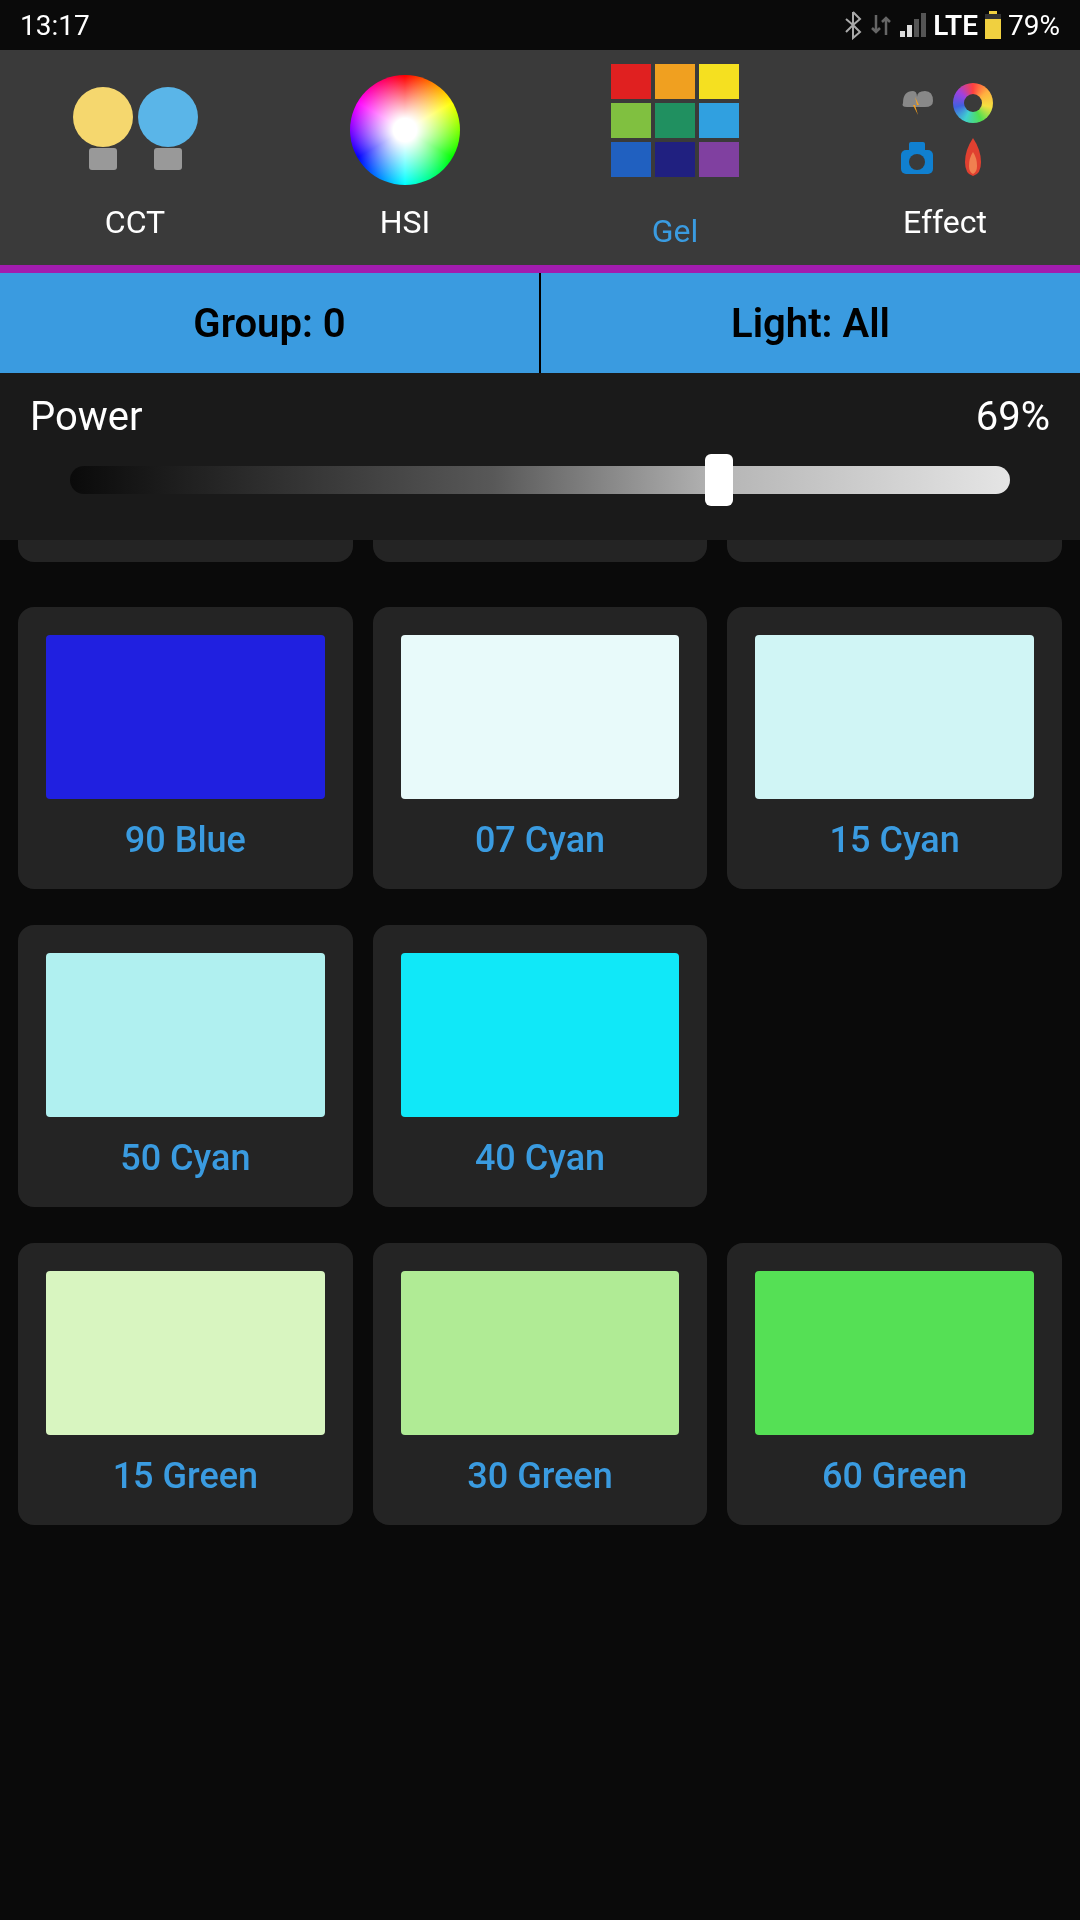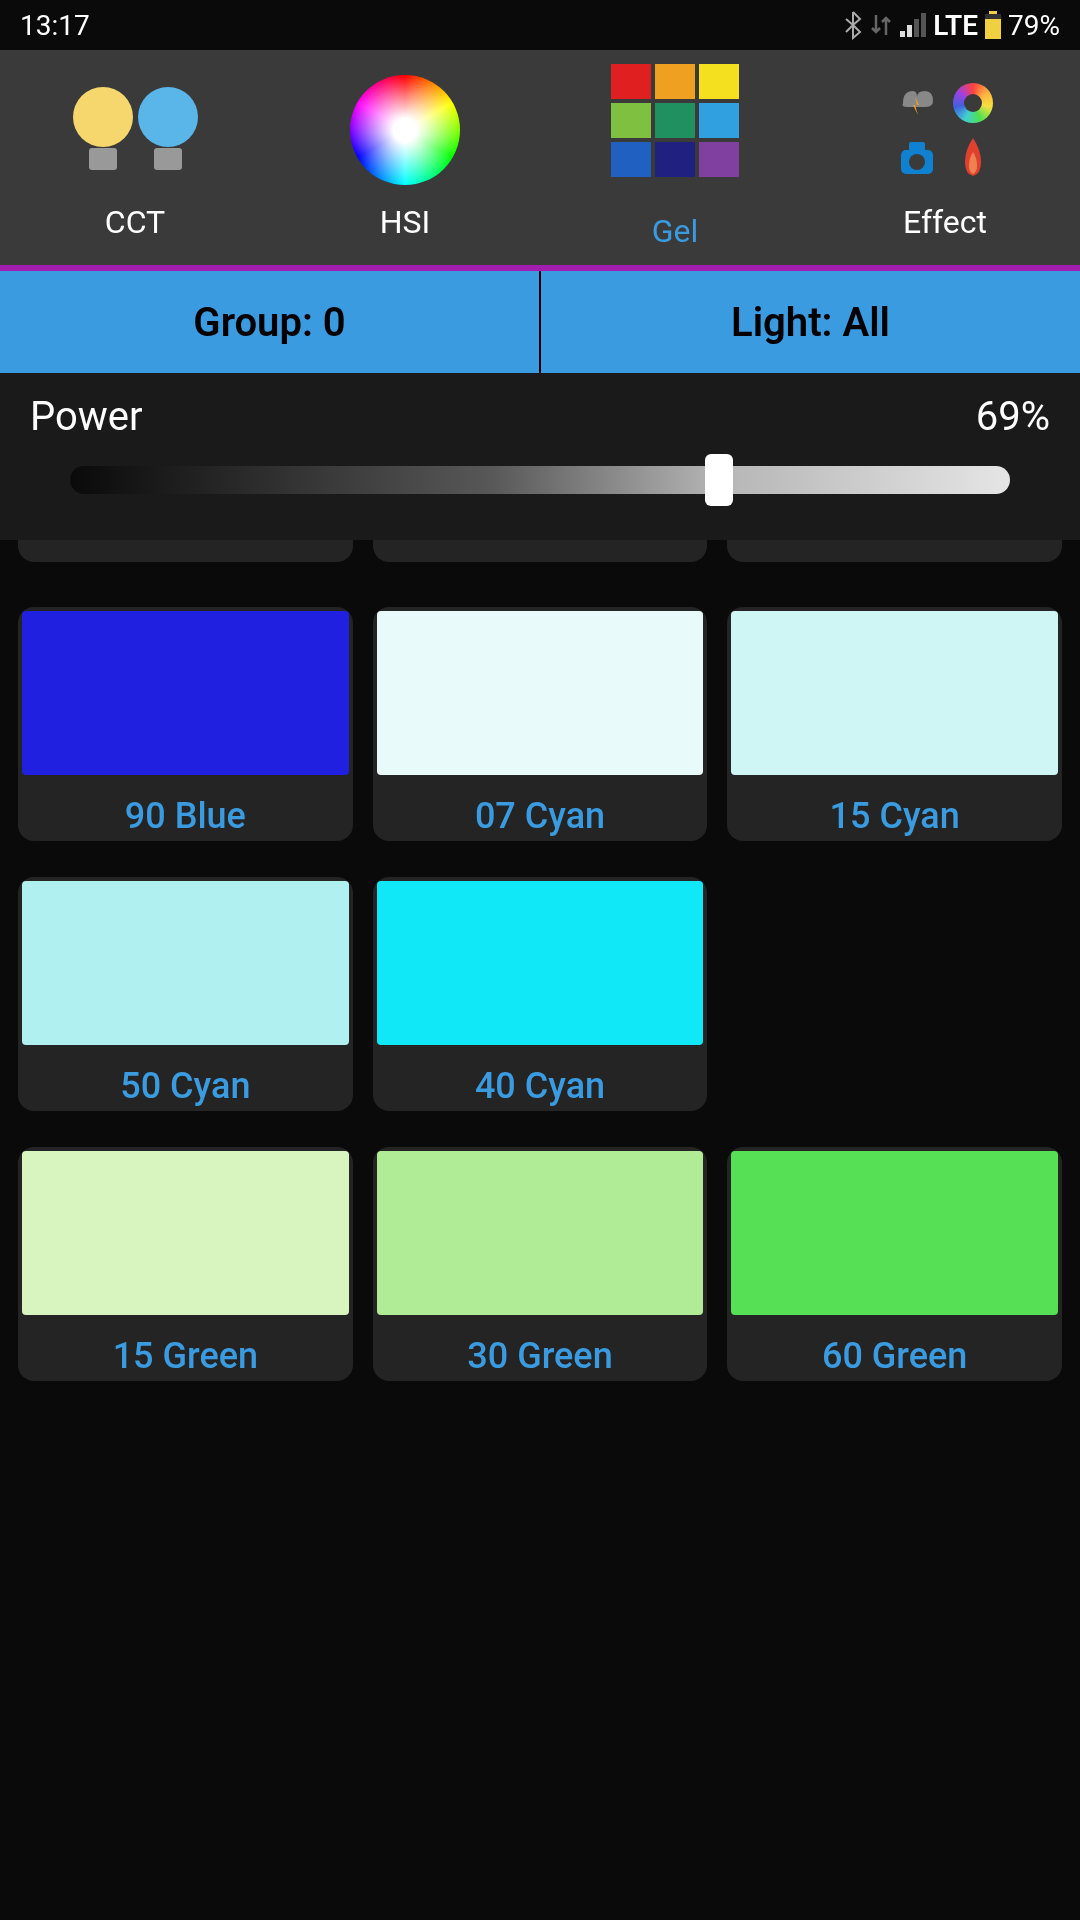--- a/index.html
+++ b/index.html
@@ -23,35 +23,35 @@
   .bulb-blue .bulb-top { background: #5ab5e8; }
   
   .hsi-wheel { width: 110px; height: 110px; border-radius: 50%; background: conic-gradient(from 0deg, #ff0000, #ff8000, #ffff00, #80ff00, #00ff00, #00ff80, #00ffff, #0080ff, #0000ff, #8000ff, #ff00ff, #ff0080, #ff0000); position: relative; }
   .hsi-wheel::after { content: ''; position: absolute; inset: 0; border-radius: 50%; background: radial-gradient(circle at center, #fff 15%, transparent 70%); }
   
   .gel-grid { display: grid; grid-template-columns: repeat(3, 40px); grid-template-rows: repeat(3, 35px); gap: 4px; }
   .gel-sq { width: 40px; height: 35px; }
   
   .effect-grid { display: grid; grid-template-columns: repeat(2, 50px); grid-template-rows: repeat(2, 48px); gap: 6px; align-items: center; justify-items: center; }
   
-  .selector-row { height: 108px; display: flex; background: #3a9be0; border-top: 6px solid #a21caf; }
+  .selector-row { height: 108px; display: flex; background: #3a9be0; border-top: 8px solid #a21caf; }
   .selector { flex: 1; display: flex; align-items: center; justify-content: center; font-size: 40px; font-weight: 600; color: #000; cursor: pointer; }
   .selector:first-child { border-right: 2px solid #000; }
   
   .power-section { background: #1a1a1a; padding: 20px 30px 35px; }
   .power-header { display: flex; justify-content: space-between; align-items: center; color: #fff; font-size: 40px; margin-bottom: 15px; }
   .slider-wrap { padding: 0 40px; position: relative; height: 50px; display: flex; align-items: center; }
   .slider-track { height: 28px; width: 100%; border-radius: 14px; background: linear-gradient(to right, #0a0a0a 0%, #585858 45%, #b5b5b5 69%, #e5e5e5 100%); position: relative; }
   .slider-thumb { position: absolute; width: 28px; height: 52px; background: #fff; border-radius: 6px; top: 50%; transform: translate(-50%, -50%); cursor: grab; }
   
   .gel-scroll { height: calc(1920px - 50px - 215px - 108px - 180px); overflow-y: auto; padding: 0 18px 30px; }
   .gel-row-partial { display: grid; grid-template-columns: repeat(3, 1fr); gap: 20px; margin-bottom: 45px; }
   .gel-partial { height: 22px; background: #242424; border-radius: 0 0 16px 16px; }
   .gel-row { display: grid; grid-template-columns: repeat(3, 1fr); gap: 20px; margin-bottom: 36px; }
-  .gel-card { background: #242424; border-radius: 16px; padding: 4px; cursor: pointer; }
+  .gel-card { background: #242424; border-radius: 16px; padding: 28px; cursor: pointer; }
   .gel-swatch { width: 100%; height: 164px; border-radius: 4px; margin-bottom: 20px; }
   .gel-card-label { text-align: center; font-size: 36px; font-weight: 500; color: #3a9be0; }
 </style>
 </head>
 <body>
 
 <div class="status-bar">
   <div>13:17</div>
   <div class="status-right">
     <svg width="20" height="30" viewBox="0 0 20 30">

